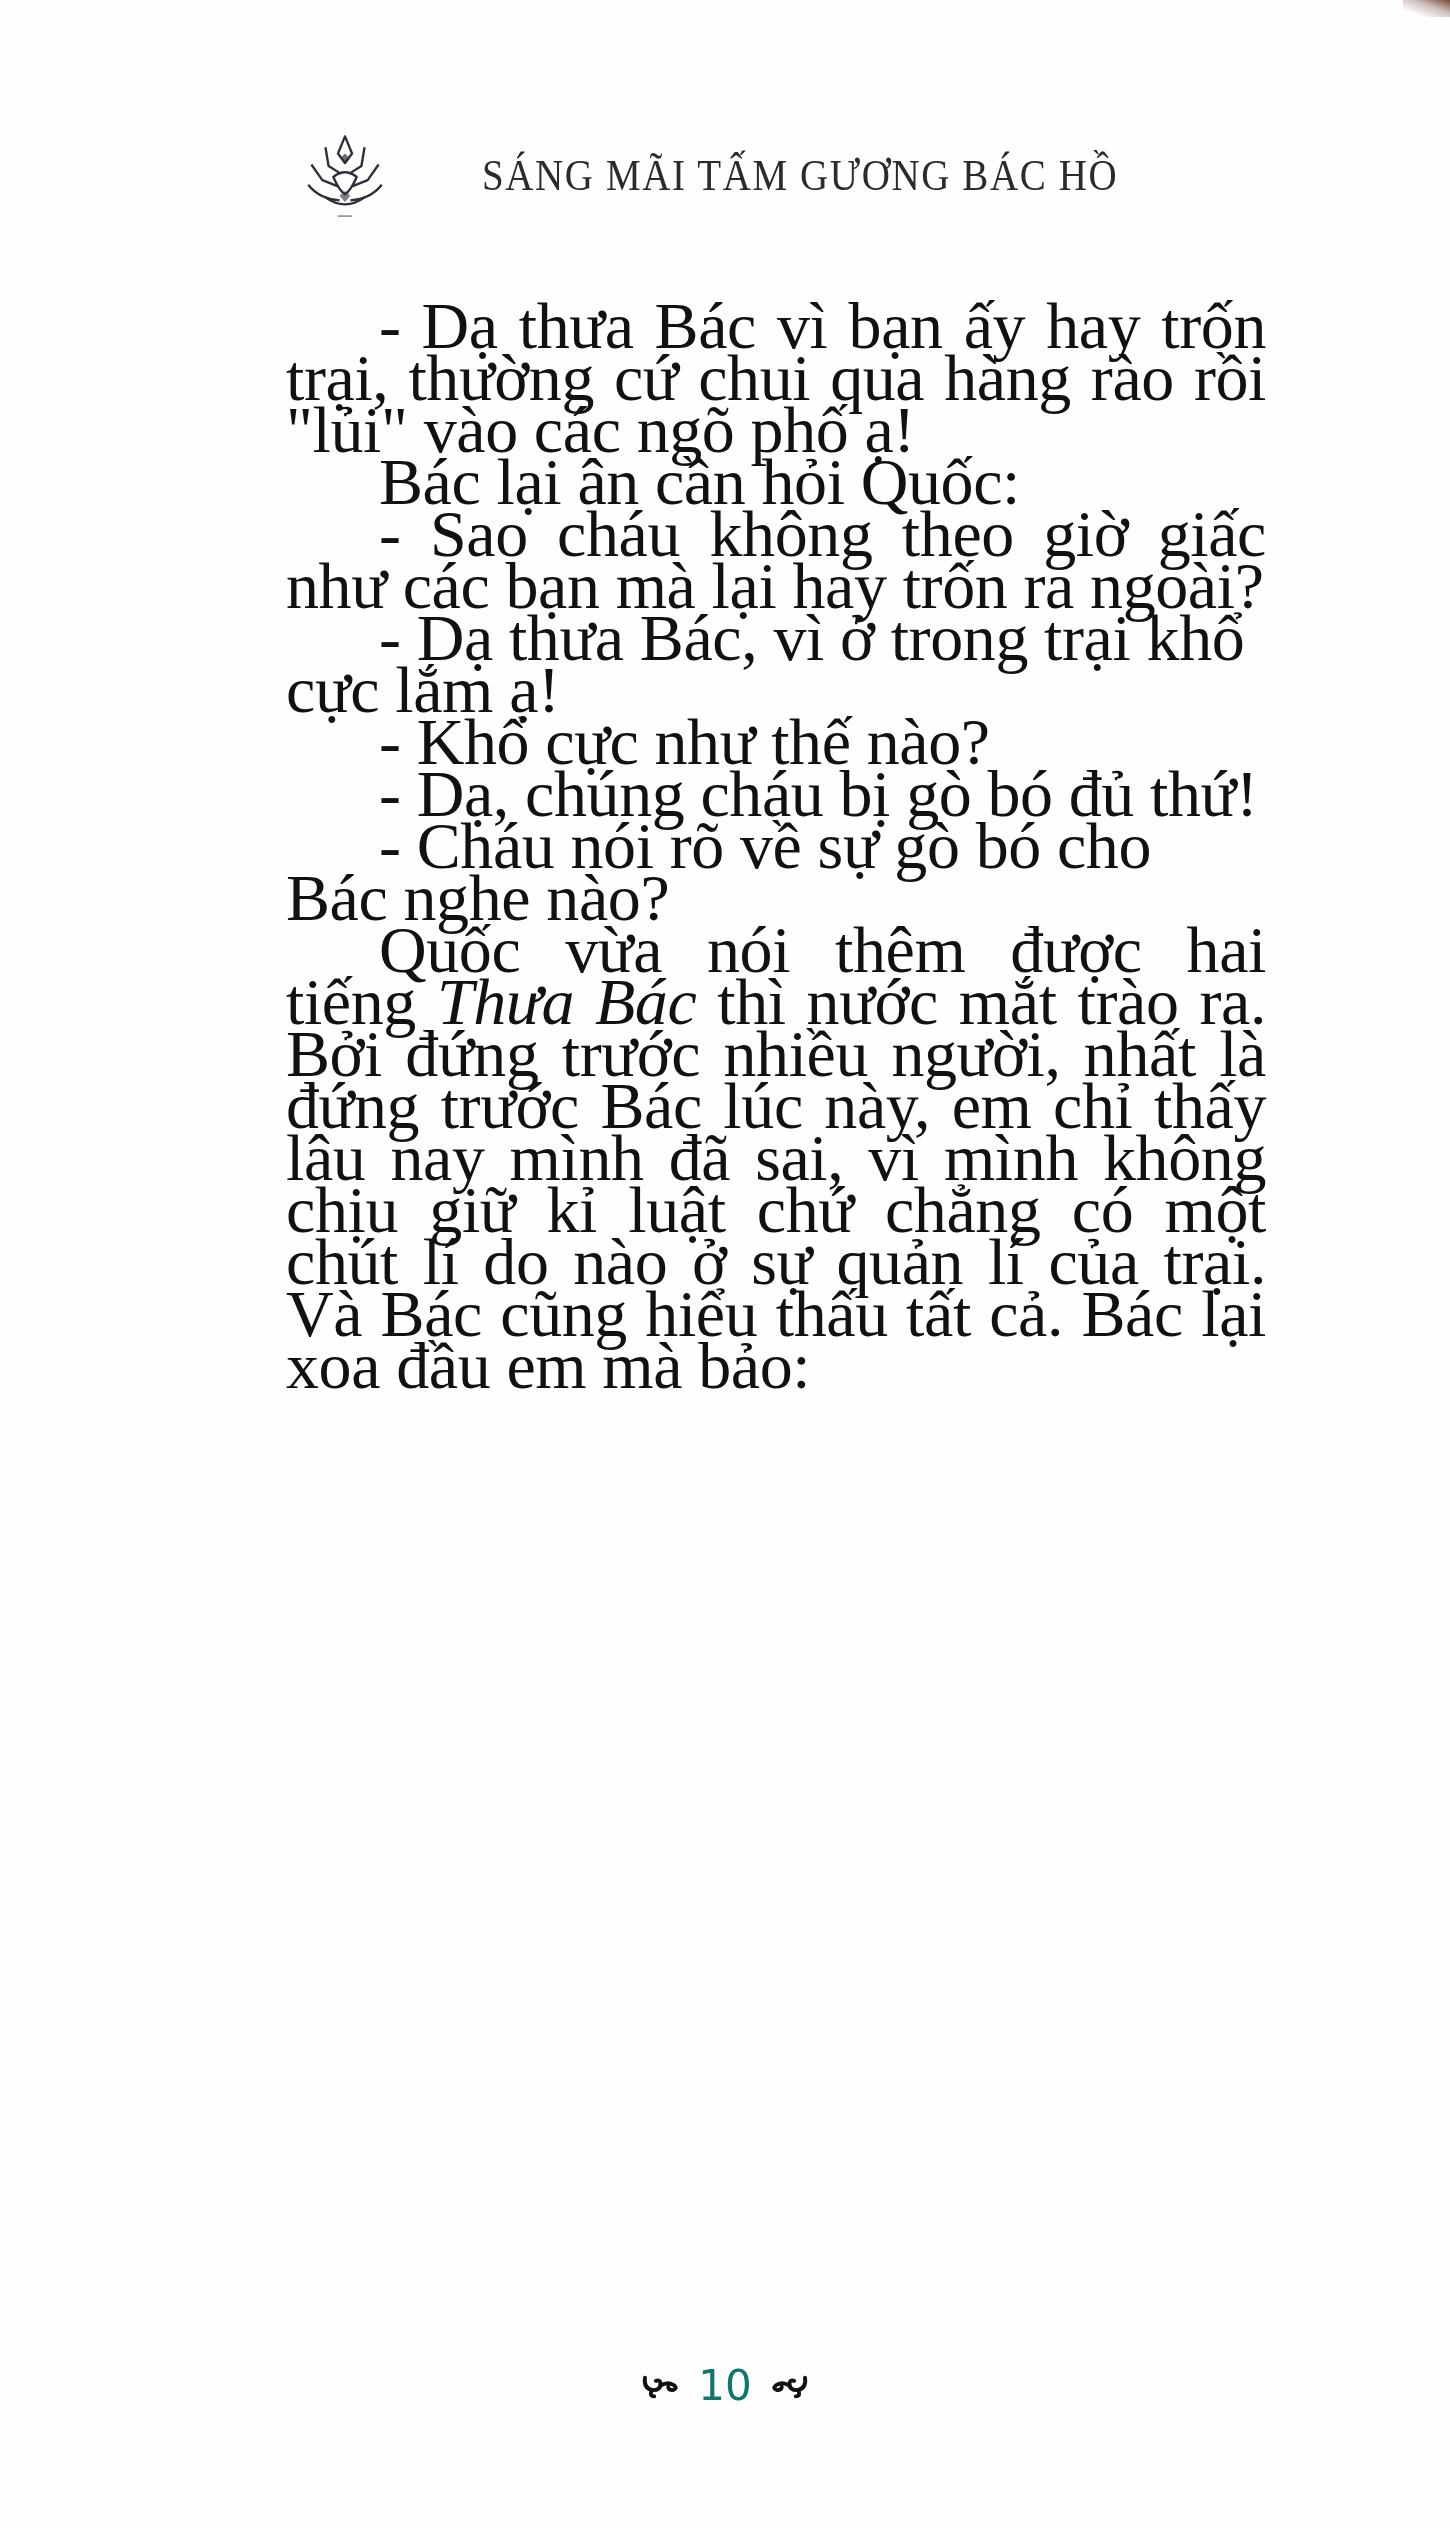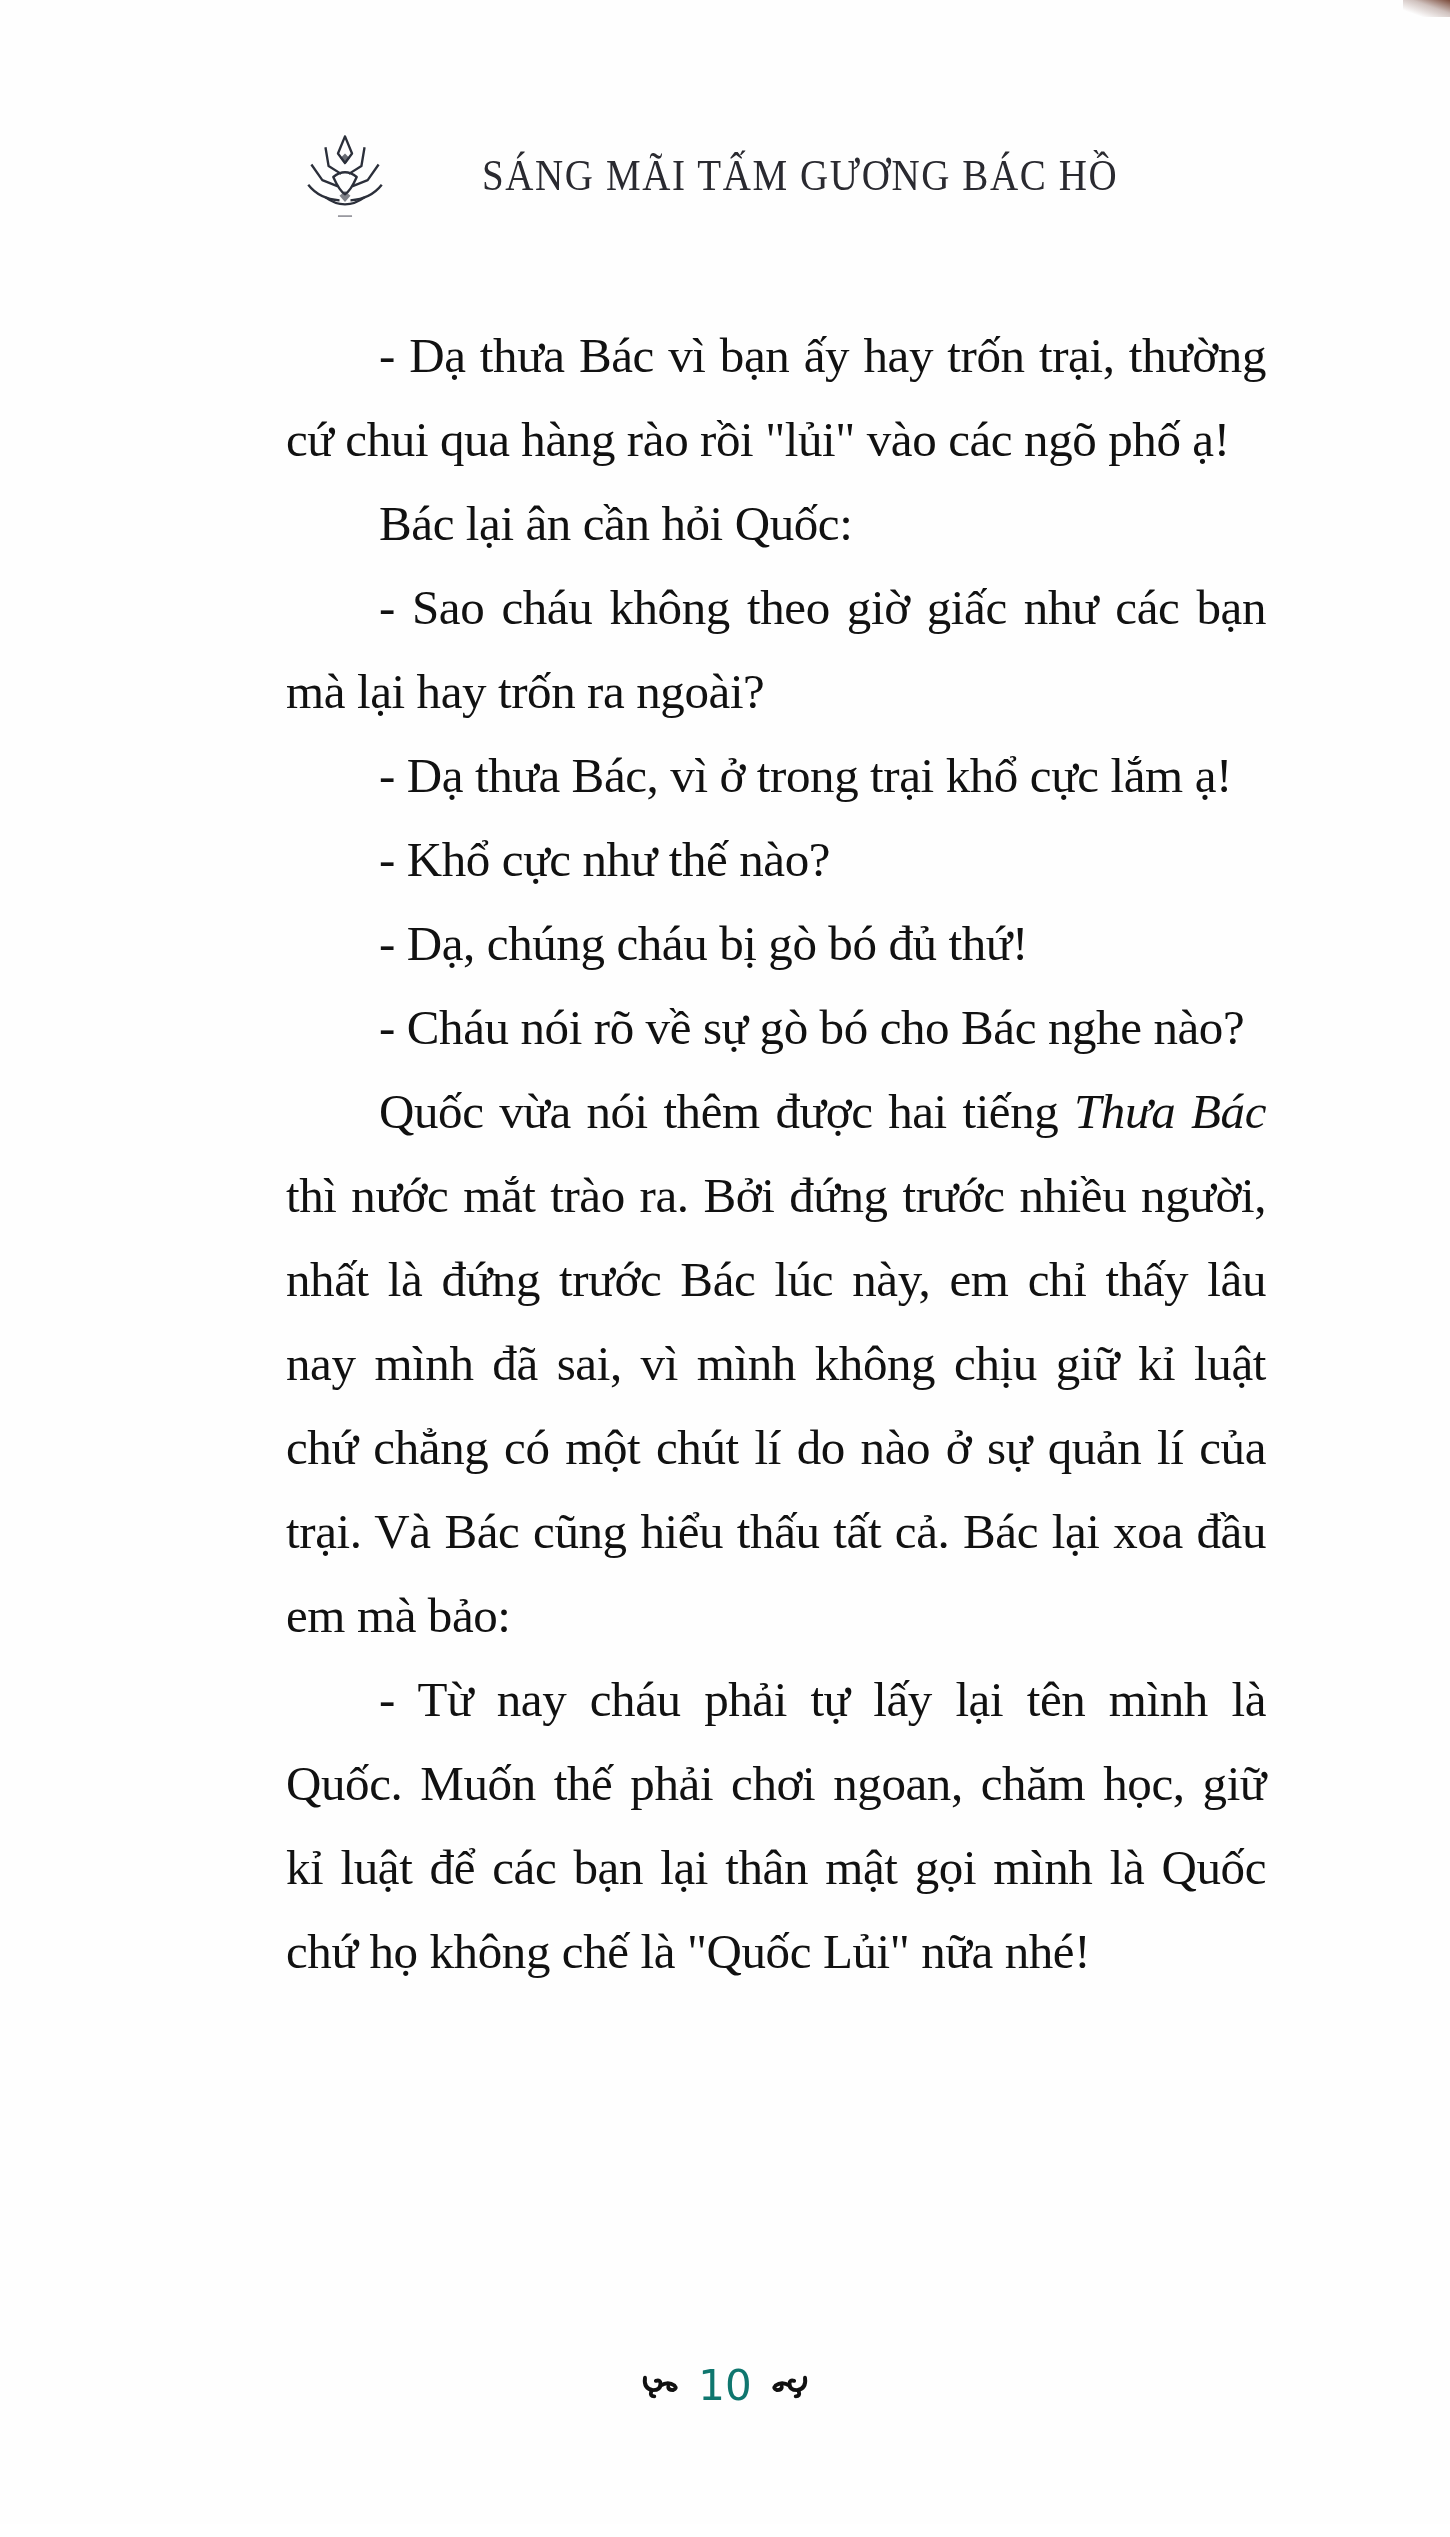--- a/index.html
+++ b/index.html
@@ -46,24 +46,24 @@
       font-size: 39px;
       letter-spacing: 1.6px;
       color: #2a2a30;
       font-weight: normal;
       transform: scaleY(1.12);
       margin-top: -4.7px;
     }
     .body-text {
       position: absolute;
       left: 286px;
-      top: 314px;
+      top: 300px;
       width: 980px;
-      font-size: 49px;
-      line-height: 84px;
+      font-size: 66px;
+      line-height: 52px;
       text-align: justify;
       letter-spacing: -0.4px;
     }
     .para {
       margin: 0;
       text-indent: 93px;
     }
     .para.short {
       text-align: left;
     }
@@ -119,21 +119,20 @@
 
   <div class="body-text">
     <p class="para">- Dạ thưa Bác vì bạn ấy hay trốn trại, thường cứ chui qua hàng rào rồi "lủi" vào các ngõ phố ạ!</p>
     <p class="para short">Bác lại ân cần hỏi Quốc:</p>
     <p class="para">- Sao cháu không theo giờ giấc như các bạn mà lại hay trốn ra ngoài?</p>
     <p class="para short">- Dạ thưa Bác, vì ở trong trại khổ cực lắm ạ!</p>
     <p class="para short">- Khổ cực như thế nào?</p>
     <p class="para short">- Dạ, chúng cháu bị gò bó đủ thứ!</p>
     <p class="para short">- Cháu nói rõ về sự gò bó cho Bác nghe nào?</p>
     <p class="para"><span>Quốc vừa nói thêm được hai tiếng </span><em>Thưa Bác</em><span> thì nước mắt trào ra. Bởi đứng trước nhiều người, nhất là đứng trước Bác lúc này, em chỉ thấy lâu nay mình đã sai, vì mình không chịu giữ kỉ luật chứ chẳng có một chút lí do nào ở sự quản lí của trại. Và Bác cũng hiểu thấu tất cả. Bác lại xoa đầu em mà bảo:</span></p>
-    <p class="para">- Từ nay cháu phải tự lấy lại tên mình là Quốc. Muốn thế phải chơi ngoan, chăm học, giữ kỉ luật để các bạn lại thân mật gọi mình là Quốc chứ họ không chế là "Quốc Lủi" nữa nhé!</p>
   </div>
 
   <div class="footer">
     <svg class="flourish" viewBox="0 0 52 40">
       <g fill="none" stroke="#111" stroke-width="5" stroke-linecap="round">
         <path d="M6 10 Q4 24 16 26 Q26 26 26 18 Q26 12 20 14"></path>
         <path d="M26 20 Q36 14 44 20 Q48 24 42 26 Q36 26 36 22"></path>
         <path d="M14 28 Q12 34 18 34"></path>
       </g>
     </svg>

